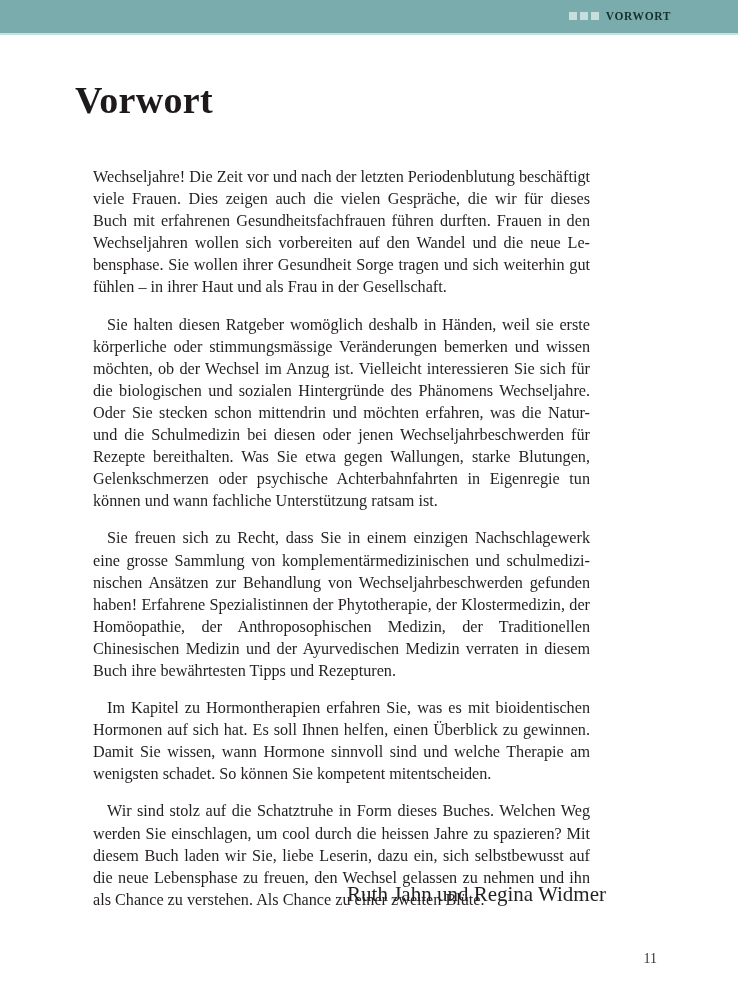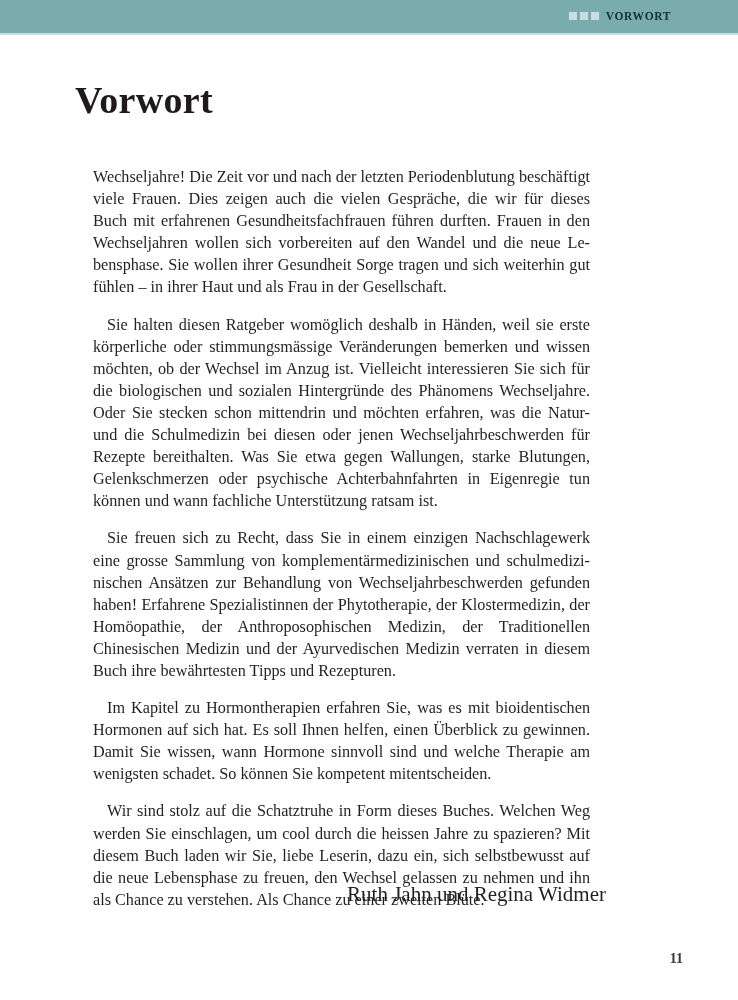--- a/index.html
+++ b/index.html
@@ -75,24 +75,24 @@
     }
     .signature {
       position: absolute;
       right: 132px;
       top: 883px;
       font-size: 21px;
       line-height: 22.5px;
     }
     .page-number {
       position: absolute;
-      right: 55px;
+      right: 81px;
       top: 951px;
       font-size: 14px;
-      font-weight: bold;
+      font-weight: normal;
       color: #3a3536;
     }
   </style>
 </head>
 <body>
 
 <div class="header-band">
   <div class="running-head">
     <span class="sq"></span>
     <span class="sq"></span>

